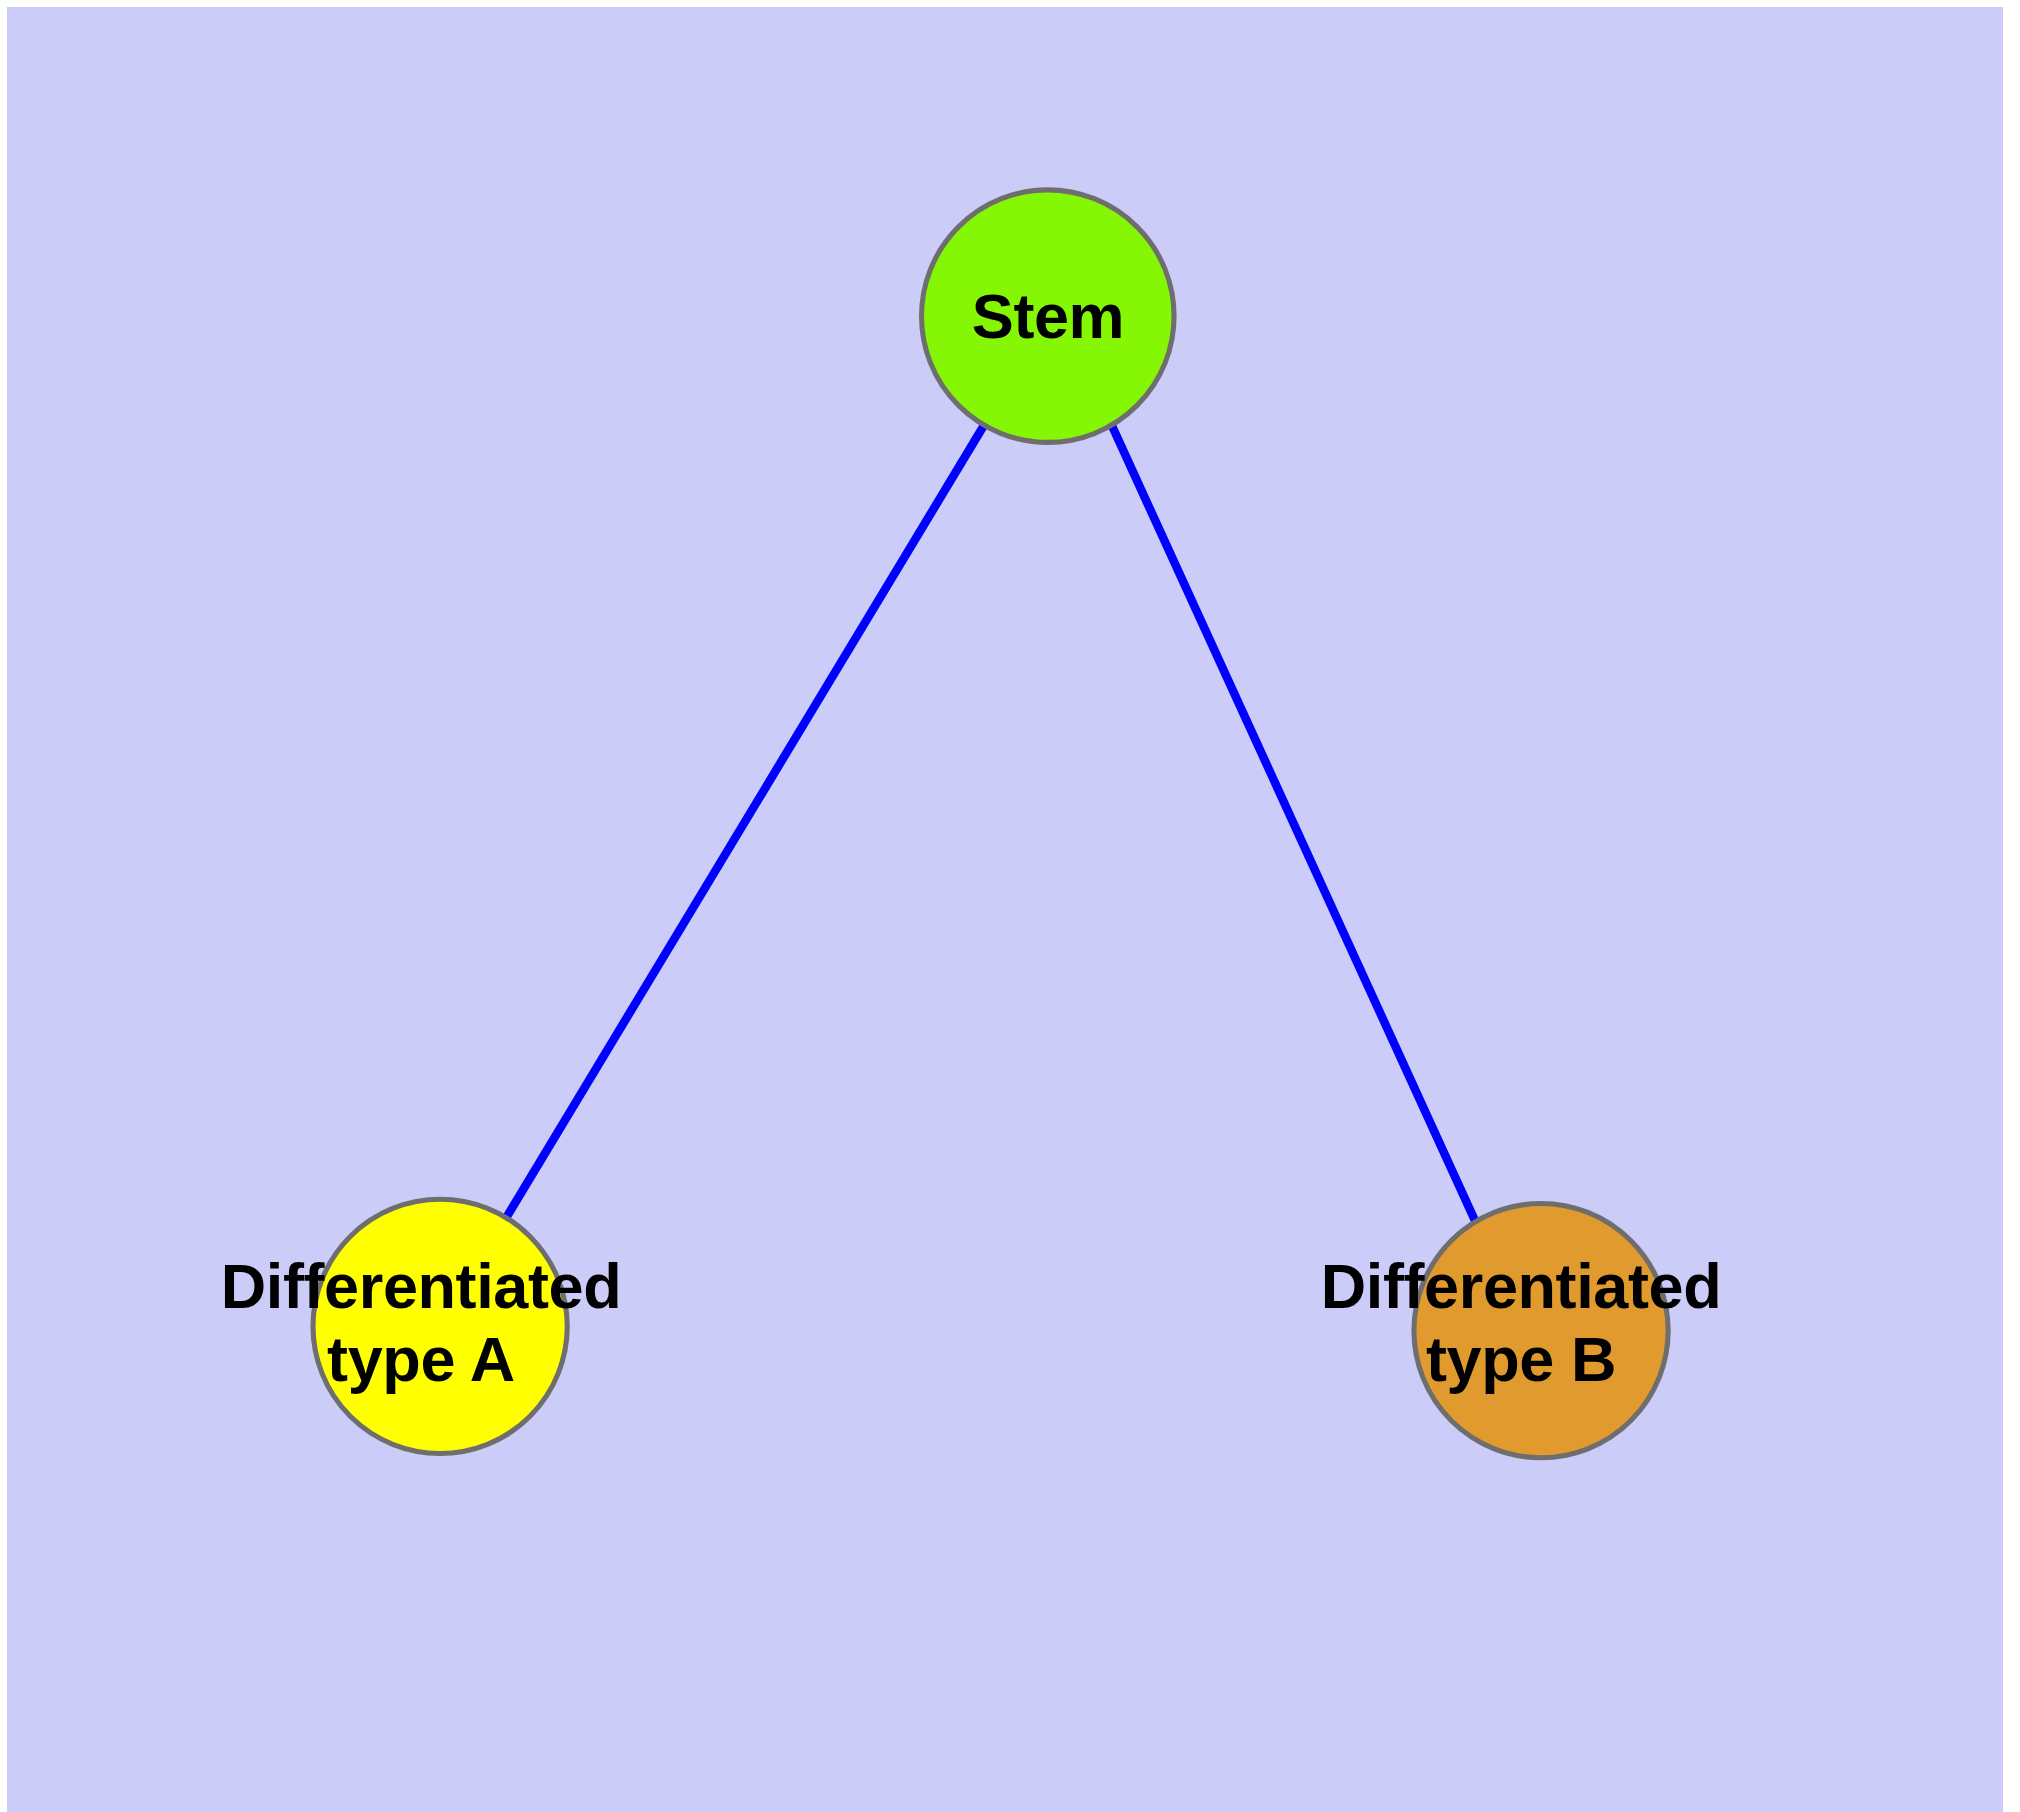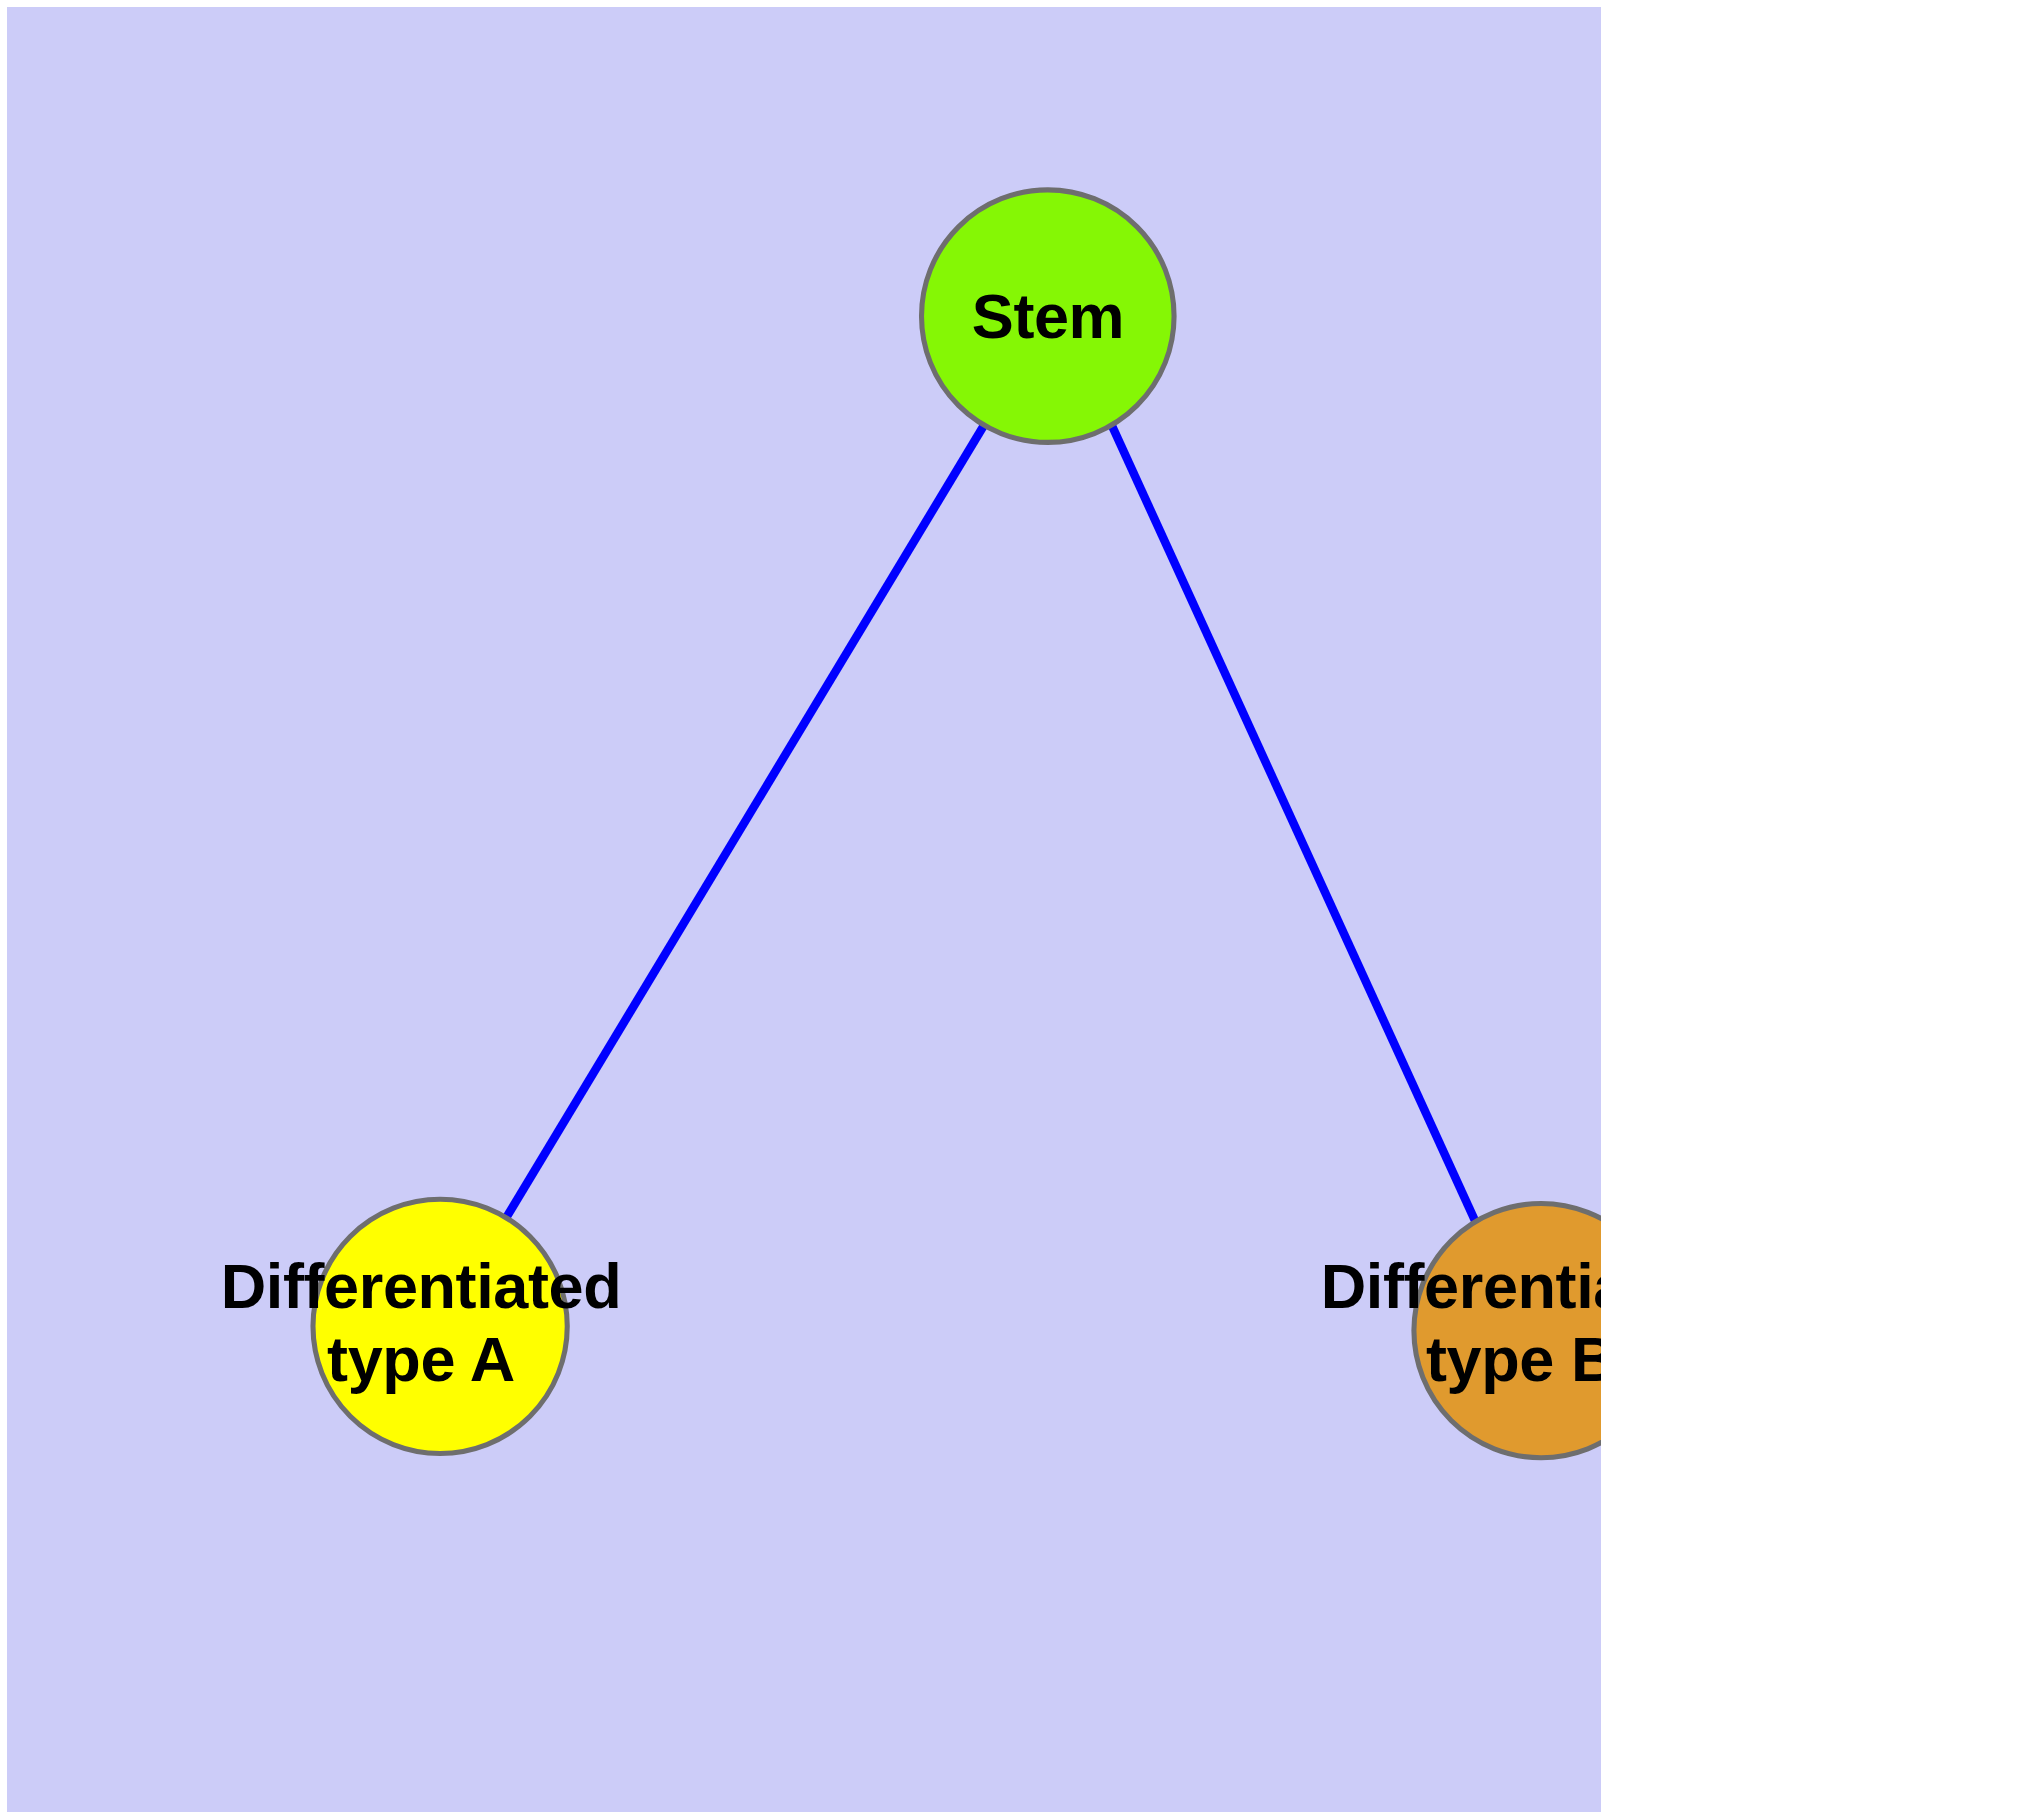--- a/index.html
+++ b/index.html
@@ -2,21 +2,21 @@
 <html style="font-size:13.6px"><head>
 <meta charset="utf-8">
 <style>
   html, body {
     margin: 0;
     padding: 0;
     background: #ffffff;
   }
   #canvas {
     position: relative;
-    width: 1601px;
+    width: 2003px;
     height: 1812px;
     background: #ffffff;
     overflow: hidden;
     font-family: "Liberation Sans", sans-serif;
   }
   .plot-area {
     position: absolute;
     left: 6.8px;
     top: 6.8px;
     width: 2014px;

